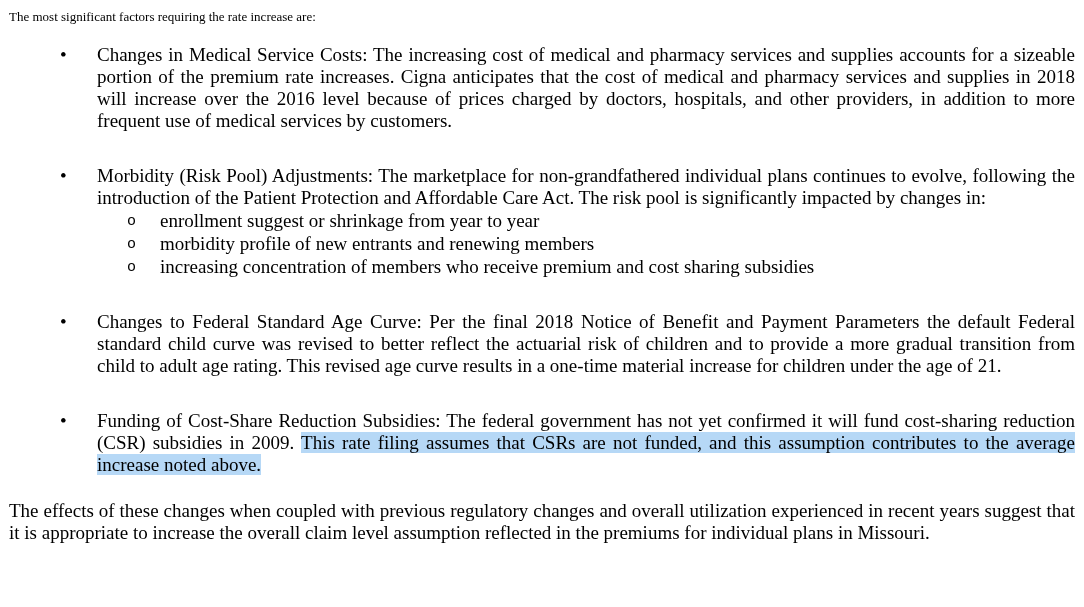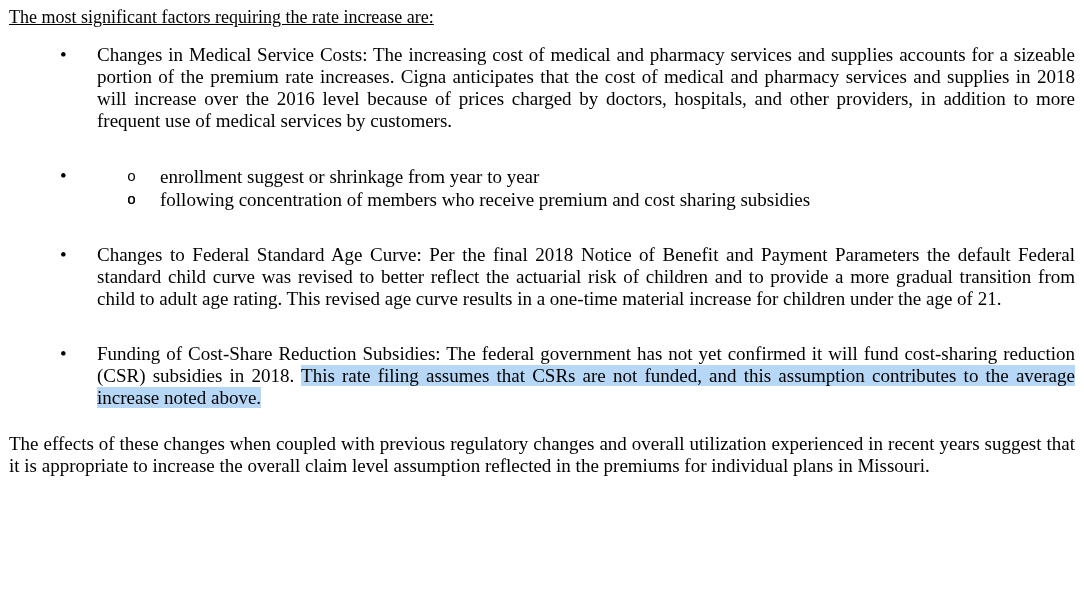--- a/index.html
+++ b/index.html
@@ -14,23 +14,22 @@
     overflow: hidden;
   }
   .page {
     box-sizing: border-box;
     width: 1084px;
     height: 607px;
     padding: 6px 9px 0 9px;
   }
   .heading {
     margin: 0;
-    font-size: 18px;
+    font-size: 13px;
     font-weight: normal;
-    text-decoration: underline;
   }
   .bullet-item {
     position: relative;
     margin-top: 33px;
     padding-left: 88px; 
     text-align: justify;
   }
   .bullet-item.first { margin-top: 16px; }
   .bullet-marker {
     position: absolute;
@@ -66,40 +65,42 @@
 
   <p class="heading">The most significant factors requiring the rate increase are:</p>
 
   <div class="bullet-item first">
     <span class="bullet-marker">•</span>
     <span>Changes in Medical Service Costs: The increasing cost of medical and pharmacy services and supplies accounts for a sizeable portion of the premium rate increases.  Cigna anticipates that the cost of medical and pharmacy services and supplies in 2018 will increase over the 2016 level because of prices charged by doctors, hospitals, and other providers, in addition to more frequent use of medical services by customers.</span>
   </div>
 
   <div class="bullet-item">
     <span class="bullet-marker">•</span>
+    <span>Morbidity (Risk Pool) Adjustments: The marketplace for non-grandfathered individual plans continues to evolve, following the introduction of the Patient Protection and Affordable Care Act. The risk pool is significantly impacted by changes in:</span>
     <div class="sub-list">
       <div class="sub-item">
         <span class="sub-marker">o</span>
         <span>enrollment suggest or shrinkage from year to year</span>
       </div>
       <div class="sub-item">
         <span class="sub-marker">o</span>
+        <span>morbidity profile of new entrants and renewing members</span>
       </div>
       <div class="sub-item">
         <span class="sub-marker">o</span>
-        <span>following concentration of members who receive premium and cost sharing subsidies</span>
+        <span>increasing concentration of members who receive premium and cost sharing subsidies</span>
       </div>
     </div>
   </div>
 
   <div class="bullet-item">
     <span class="bullet-marker">•</span>
     <span>Changes to Federal Standard Age Curve: Per the final 2018 Notice of Benefit and Payment Parameters the default Federal standard child curve was revised to better reflect the actuarial risk of children and to provide a more gradual transition from child to adult age rating. This revised age curve results in a one-time material increase for children under the age of 21.</span>
   </div>
 
   <div class="bullet-item">
     <span class="bullet-marker">•</span>
-    <span>Funding of Cost-Share Reduction Subsidies: The federal government has not yet confirmed it will fund cost-sharing reduction (CSR) subsidies in 2018. </span><span class="highlight">This rate filing assumes that CSRs are not funded, and this assumption contributes to the average increase noted above.</span>
+    <span>Funding of Cost-Share Reduction Subsidies: The federal government has not yet confirmed it will fund cost-sharing reduction (CSR) subsidies in 2009. </span><span class="highlight">This rate filing assumes that CSRs are not funded, and this assumption contributes to the average increase noted above.</span>
   </div>
 
   <p class="closing-paragraph">The effects of these changes when coupled with previous regulatory changes and overall utilization experienced in recent years suggest that it is appropriate to increase the overall claim level assumption reflected in the premiums for individual plans in Missouri.</p>
 
 </div>
 
 </body></html>

